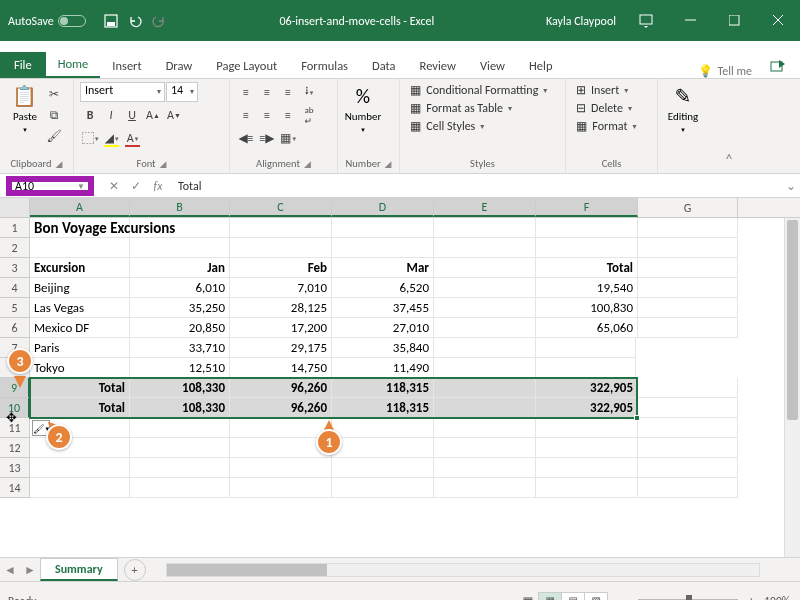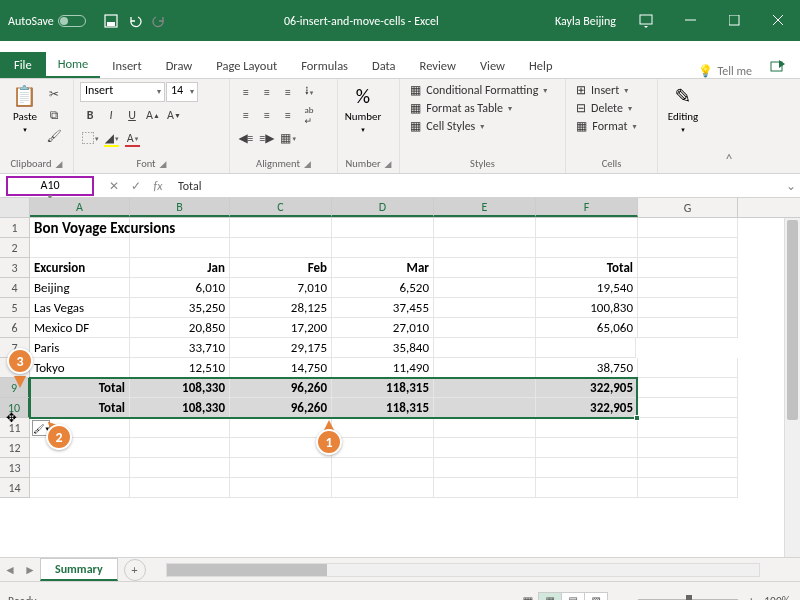--- a/index.html
+++ b/index.html
@@ -41,21 +41,21 @@
   .font-name { width:85px; }
   .font-size { width:32px; }
   .font-select::after { content:"▾"; position:absolute; right:3px; top:3px; font-size:8px; color:#666; }
   .row-cmds { display:flex; flex-direction:column; gap:2px; font-size:12px; }
   .row-cmd { display:flex; align-items:center; gap:5px; cursor:pointer; padding:1px 4px; color:#333; }
   .row-cmd .arr { font-size:8px; color:#666; }
   .underline-bar { position:absolute; width:15px; height:2px; background:#d13438; bottom:1px; left:2px; }
 
   
   .formula-bar { height:24px; display:flex; align-items:center; font-size:12px; border-bottom:1px solid #d4d4d4; }
-  .namebox { width:88px; border:2px solid #a21caf; height:20px; margin:0 6px; padding:0 3px; display:flex; align-items:center; justify-content:space-between;flex-direction:column; }
+  .namebox { width:88px; border:6px solid #a21caf; height:20px; margin:0 6px; padding:0 3px; display:flex; align-items:center; justify-content:space-between; }
   .fx-btns { display:flex; gap:2px; padding:0 4px; color:#888; }
   .fx-btn { width:20px; text-align:center; cursor:pointer; }
   .fx-input { flex:1; padding:0 6px; color:#333; }
   .fb-expand { width:18px; text-align:center; color:#888; }
 
   
   .grid-wrap { position:relative; height:359px; overflow:hidden; background:#fff; }
   .colhdrs { display:flex; height:20px; background:#f3f2f1; font-size:12px; color:#555; border-bottom:1px solid #ccc; }
   .corner { width:30px; border-right:1px solid #ccc; background:#e6e6e6; }
   .colhdr { border-right:1px solid #ccc; display:flex; align-items:center; justify-content:center; cursor:pointer; }
@@ -127,21 +127,21 @@
         </svg>
       </div>
     <div class="qat-btn">
         <svg width="14" height="14">
           <path d="M4 3 A5 5 0 1 0 11 7" fill="none" stroke="#888" stroke-width="1.3"></path>
           <path d="M11 3 L11 7 L7 7" fill="none" stroke="#888" stroke-width="1.3"></path>
         </svg>
       </div>
   </div>
   <div class="title-text">06-insert-and-move-cells - Excel</div>
-  <div class="user-area">Kayla Beijing</div>
+  <div class="user-area">Kayla Claypool</div>
   <div class="winbtn">
       <svg width="14" height="14">
         <rect x="1" y="1" width="12" height="9" fill="none" stroke="#fff"></rect>
         <path d="M5 12 L9 12 L7 14 Z" fill="#fff"></path>
       </svg>
     </div>
   <div class="winbtn">
       <svg width="11" height="11">
         <line x1="0" y1="5" x2="11" y2="5" stroke="#fff" stroke-width="1"></line>
       </svg>
@@ -439,21 +439,20 @@
       <div class="cell cE"></div>
       <div class="cell cG"></div>
     </div>
   <div class="row">
       <div class="rowhdr">8</div>
       <div class="cell cA">Tokyo</div>
       <div class="cell cB r">12,510</div>
       <div class="cell cC r">14,750</div>
       <div class="cell cD r">11,490</div>
       <div class="cell cE"></div>
-      <div class="cell cF r">38,750</div>
       <div class="cell cG"></div>
     </div>
 
   <div class="row">
       <div class="rowhdr sel">9</div>
       <div class="cell cA b r shade">Total</div>
       <div class="cell cB b r shade">108,330</div>
       <div class="cell cC b r shade">96,260</div>
       <div class="cell cD b r shade">118,315</div>
       <div class="cell cE shade"></div>

